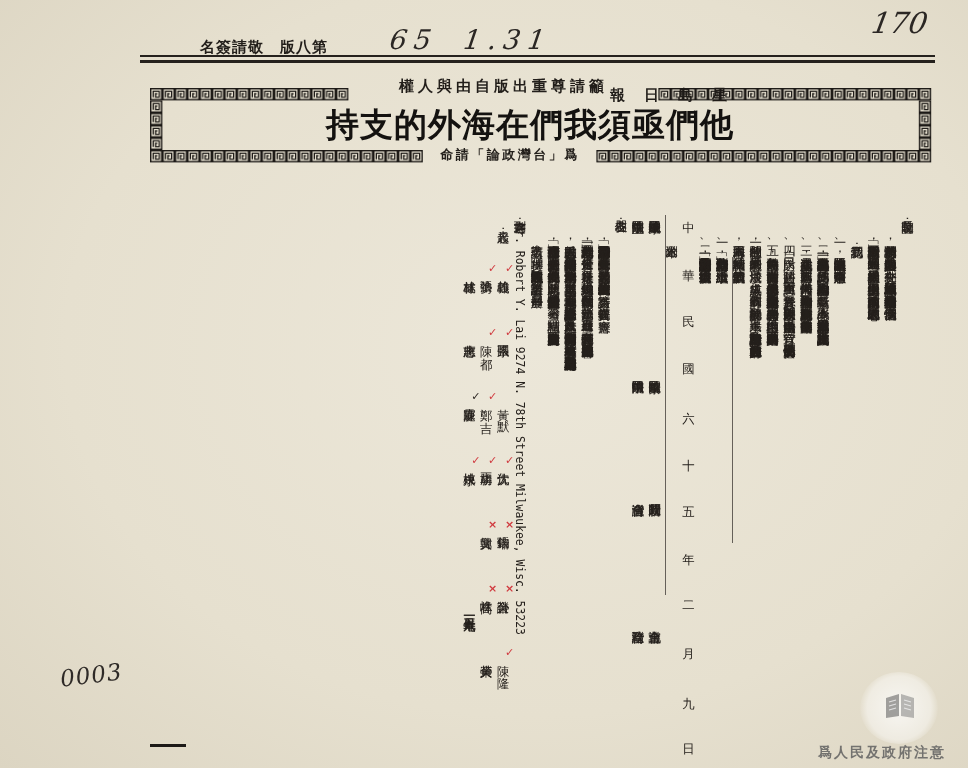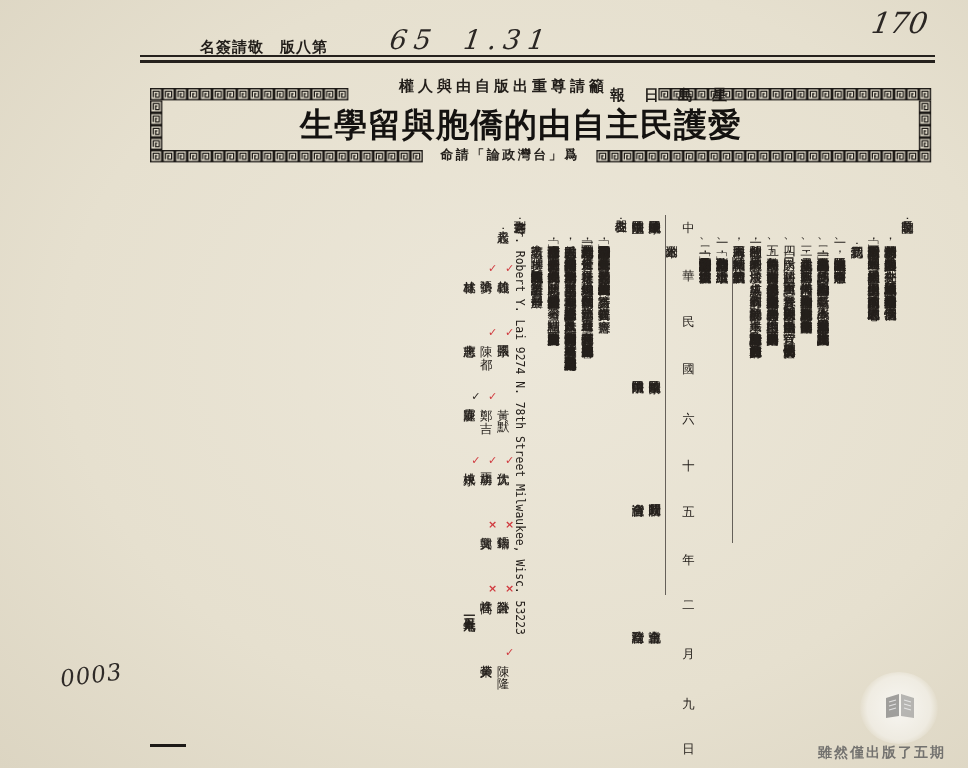--- a/index.html
+++ b/index.html
@@ -84,21 +84,21 @@
     </pattern>
   </defs>
   <rect x="0" y="2" width="198.4" height="12.4" fill="url(#gkp)"></rect>
   <rect x="508.4" y="2" width="272.8" height="12.4" fill="url(#gkp)"></rect>
   <rect x="0" y="14.4" width="12.4" height="49.6" fill="url(#gkp)"></rect>
   <rect x="768.8" y="14.4" width="12.4" height="49.6" fill="url(#gkp)"></rect>
   <rect x="0" y="64" width="272.8" height="12.4" fill="url(#gkp)"></rect>
   <rect x="446.4" y="64" width="334.8" height="12.4" fill="url(#gkp)"></rect>
 </svg>
 <div class="abs kicker rtl">籲請尊重出版自由與人權</div>
-<div class="abs title rtl">愛護民主自由的僑胞與留學生</div>
+<div class="abs title rtl">他們亟須我們在海外的支持</div>
 <div class="abs subtitle rtl">爲「台灣政論」請命</div>
 
 <div class="body">
   <p>蔣院長勛鑒：</p>
   <p class="ind">我們是關心台灣前途，愛護民主自由的僑胞與留學生，在外交失利，亟須無分地域精誠團結的今天，竟然發生了「台灣政論」被勒令停刊的不幸事件，令我們深感惋惜。</p>
   <p class="ind">「台灣政論」雖然僅出版了五期，不過短短五個月的時間，已經產生了很大的影響，繼「自由中國」與「文星」之後，成爲國內言論自由的象徵，民衆表達心聲的園地。</p>
   <p class="ind">我們認爲：</p>
   <p class="ind">一、以出版法來限制人民的出版自由，有違中華民國憲法。</p>
   <p class="ind">二、以邱垂亮「兩種心向」一文中所引他人言論，作爲邱文的結語，因而指控「台灣政論」煽動人心，是斷章取義，不能令人心服。況且邱垂亮本人已有意回國澄清事實，足證其寫作該文動機純正。</p>
   <p class="ind">三、此次省補選立法委員，因爲郭雨新落選，海內外輿情嘩然，而「台灣政論」又突然被勒令停刊，難免造成政府有意壓制輿論，掩蓋選舉弊病的不良印象。</p>
@@ -137,13 +137,13 @@
 <div class="dash"></div>
 <div class="abs archive-no">0003</div>
 
 <div class="wm-circle"></div>
 <svg class="wm-book" viewBox="0 0 32 30">
   <path d="M2 8 L15 4 L15 26 L2 28 Z" fill="rgba(90,90,90,.55)"></path>
   <path d="M30 8 L17 4 L17 26 L30 28 Z" fill="rgba(120,120,120,.5)"></path>
   <path d="M5 12 L12 10 M5 16 L12 14 M5 20 L12 18" stroke="rgba(240,240,240,.8)" stroke-width="1.2"></path>
   <path d="M20 10 L27 12 M20 14 L27 16 M20 18 L27 20" stroke="rgba(240,240,240,.8)" stroke-width="1.2"></path>
 </svg>
-<div class="abs wm-text">雖然僅出版了五期</div>
+<div class="abs wm-text">爲人民及政府注意</div>
 
 </body></html>

